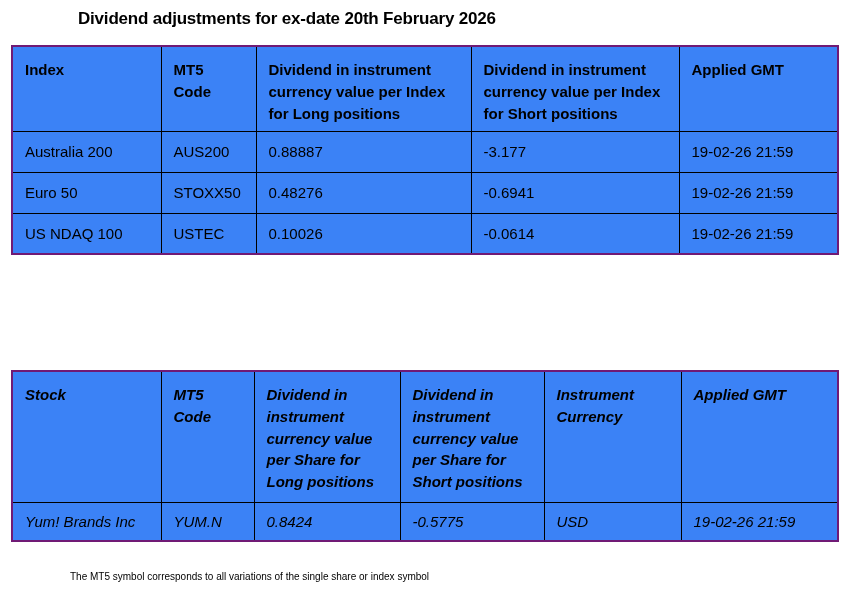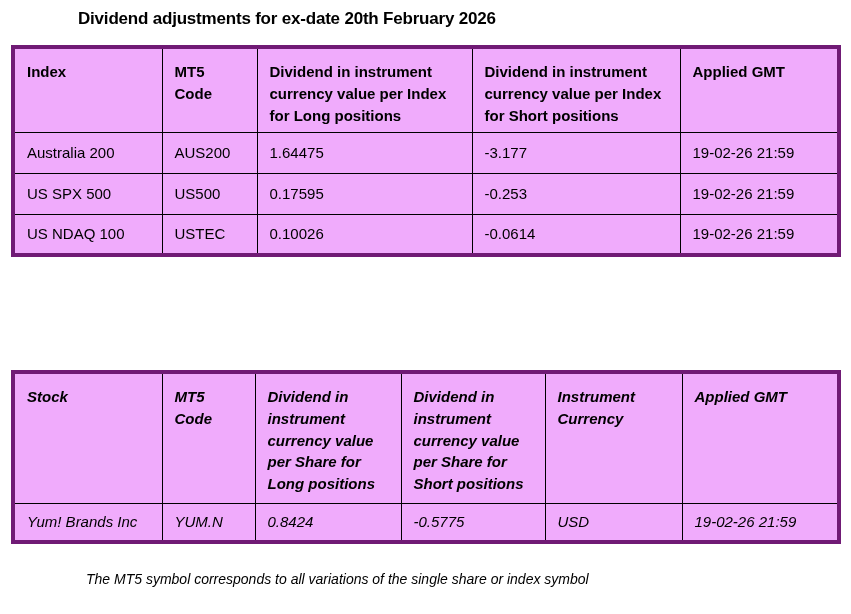--- a/index.html
+++ b/index.html
@@ -23,22 +23,22 @@
     letter-spacing: -0.2px;
     white-space: nowrap;
   }
 
   table {
     position: absolute;
     left: 11px;
     border-collapse: collapse;
     table-layout: fixed;
     width: 826px;
-    border: 4px solid #701a75;
-    background: #f0abfc;
+    border: 2px solid #701a75;
+    background: #3b82f6;
     padding-left: 12px;
   }
   th, td {
     border: 1.5px solid #000;
     font-size: 15px;
     padding-left: 12px;
     padding-right: 8px;
     overflow: hidden;
   }
   th {
@@ -54,24 +54,23 @@
   #index-table { top: 45px; }
   #index-table thead tr { height: 85px; }
   #index-table tbody tr { height: 41px; margin-top: 32px; }
 
   #stock-table { top: 370px; font-style: italic; }
   #stock-table thead tr { height: 131px; }
   #stock-table tbody tr { height: 39px; }
 
   .footnote {
     position: absolute;
-    left: 86px;
+    left: 70px;
     top: 571px;
-    font-size: 14px;
-    font-style: italic;
+    font-size: 10px;
     white-space: nowrap;
   }
 </style>
 </head>
 <body>
 
 <div class="page">
 
   <div class="doc-title">Dividend adjustments for ex-date 20th February 2026</div>
 
@@ -90,29 +89,29 @@
 Code</th>
         <th>Dividend in instrument currency value per Index for Long positions</th>
         <th>Dividend in instrument currency value per Index for Short positions</th>
         <th>Applied GMT</th>
       </tr>
     </thead>
     <tbody>
       <tr>
         <td>Australia 200</td>
         <td>AUS200</td>
-        <td>1.64475</td>
+        <td>0.88887</td>
         <td>-3.177</td>
         <td>19-02-26 21:59</td>
       </tr>
       <tr>
-        <td>US SPX 500</td>
-        <td>US500</td>
-        <td>0.17595</td>
-        <td>-0.253</td>
+        <td>Euro 50</td>
+        <td>STOXX50</td>
+        <td>0.48276</td>
+        <td>-0.6941</td>
         <td>19-02-26 21:59</td>
       </tr>
       <tr>
         <td>US NDAQ 100</td>
         <td>USTEC</td>
         <td>0.10026</td>
         <td>-0.0614</td>
         <td>19-02-26 21:59</td>
       </tr>
     </tbody>

